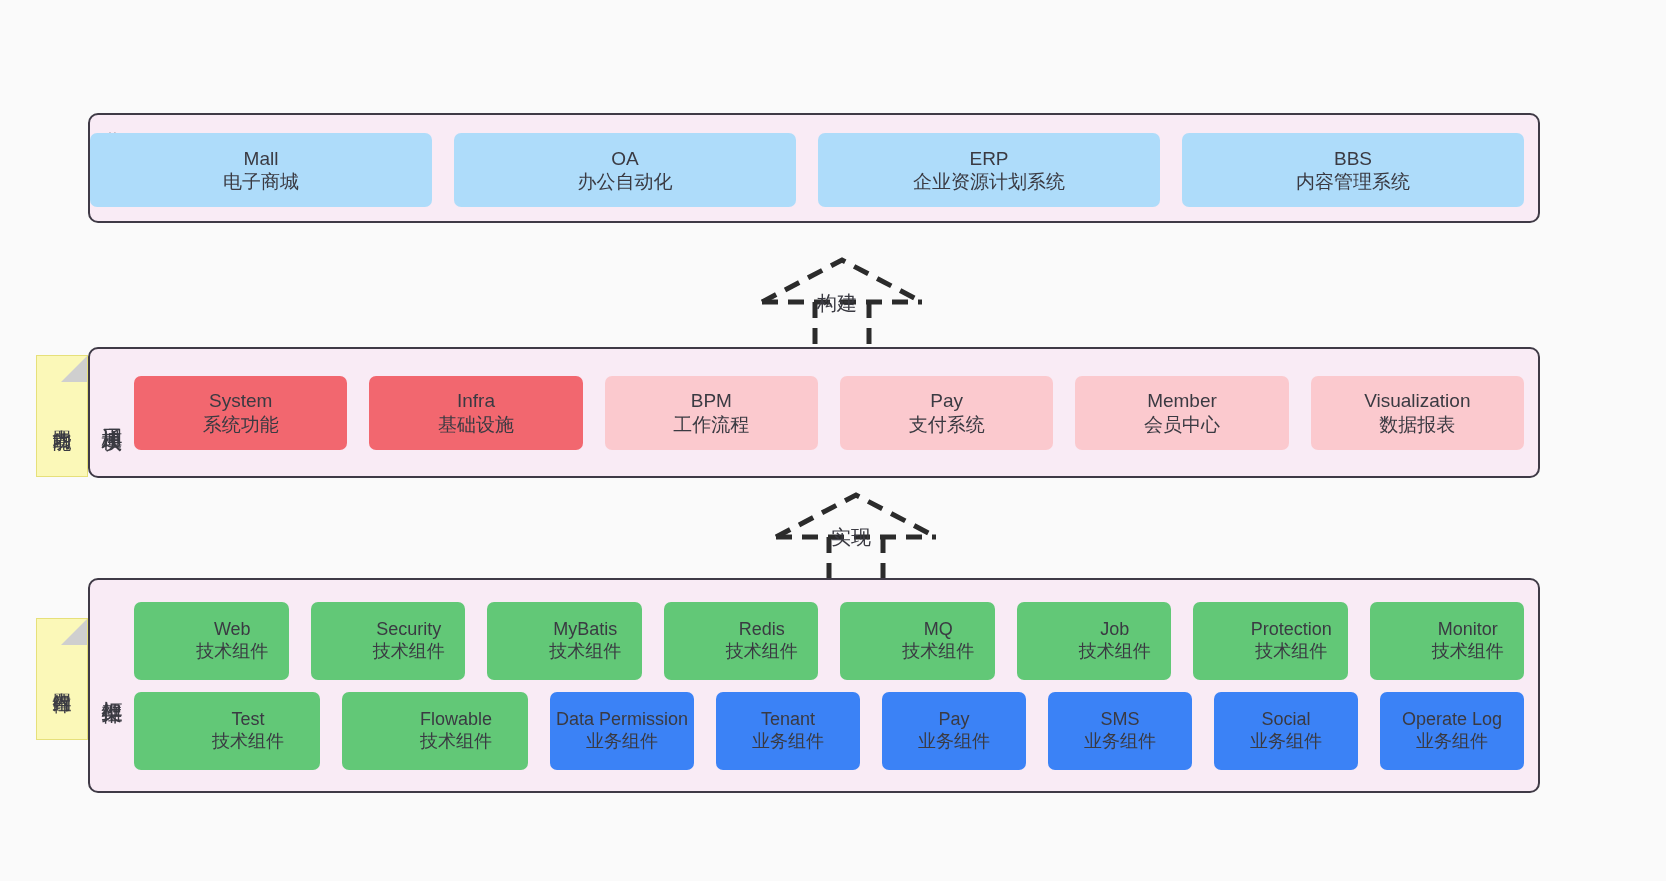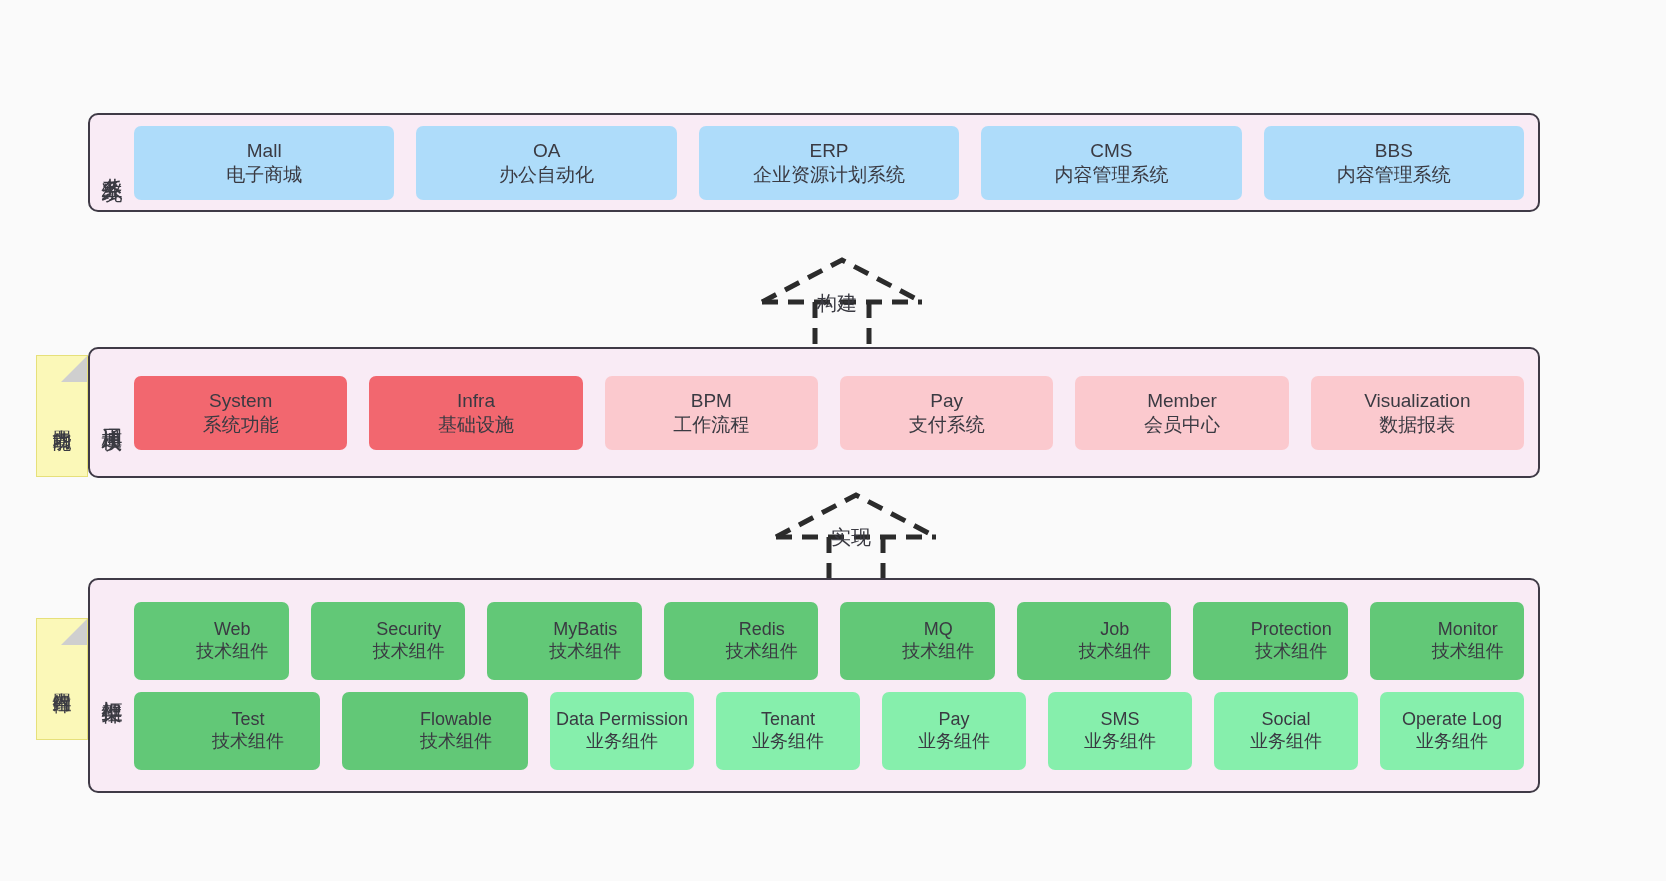--- a/index.html
+++ b/index.html
@@ -77,21 +77,22 @@
     box-sizing: border-box;
   }
   .cell .l1 { display: block; }
   .cell .l2 { display: block; }
 
   
   #layer-business {
     left: 88px;
     top: 113px;
     width: 1452px;
-    height: 99px;
+    height: 110px;
+    flex-direction: column;
   }
   #layer-business .cell {
     background: #aedcfa;
     height: 74px;
   }
 
   
   #layer-modules {
     left: 88px;
     top: 347px;
@@ -106,21 +107,21 @@
   
   #layer-framework {
     left: 88px;
     top: 578px;
     width: 1452px;
     height: 215px;
   }
   #layer-framework .layer-body { gap: 12px; padding-top: 12px; padding-bottom: 12px; }
   #layer-framework .cell { height: 78px; font-size: 18px; }
   #layer-framework .cell.tech { background: #62c877; padding-left: 44px; }
-  #layer-framework .cell.biz  { background: #86efac; }
+  #layer-framework .cell.biz  { background: #3b82f6; }
 
   
   .note {
     position: absolute;
     box-sizing: border-box;
     background: #fbf8b8;
     border: 1px solid #e6e07a;
     display: flex;
     align-items: center;
     justify-content: center;
@@ -186,24 +187,20 @@
         </div>
         <div class="cell">
           <span class="l1">OA</span>
           <span class="l2">办公自动化</span>
         </div>
         <div class="cell">
           <span class="l1">ERP</span>
           <span class="l2">企业资源计划系统</span>
         </div>
         <div class="cell">
-          <span class="l1">CMS</span>
-          <span class="l2">内容管理系统</span>
-        </div>
-        <div class="cell">
           <span class="l1">BBS</span>
           <span class="l2">内容管理系统</span>
         </div>
       </div>
     </div>
   </div>
 
   <div class="connector" id="connector-build">
     <svg width="180" height="100" viewBox="0 0 180 100">
       <path d="M 10 48 L 90 6 L 170 48" fill="none" stroke="#2b2b2b" stroke-width="5" stroke-dasharray="16 10" stroke-linecap="butt"></path>

